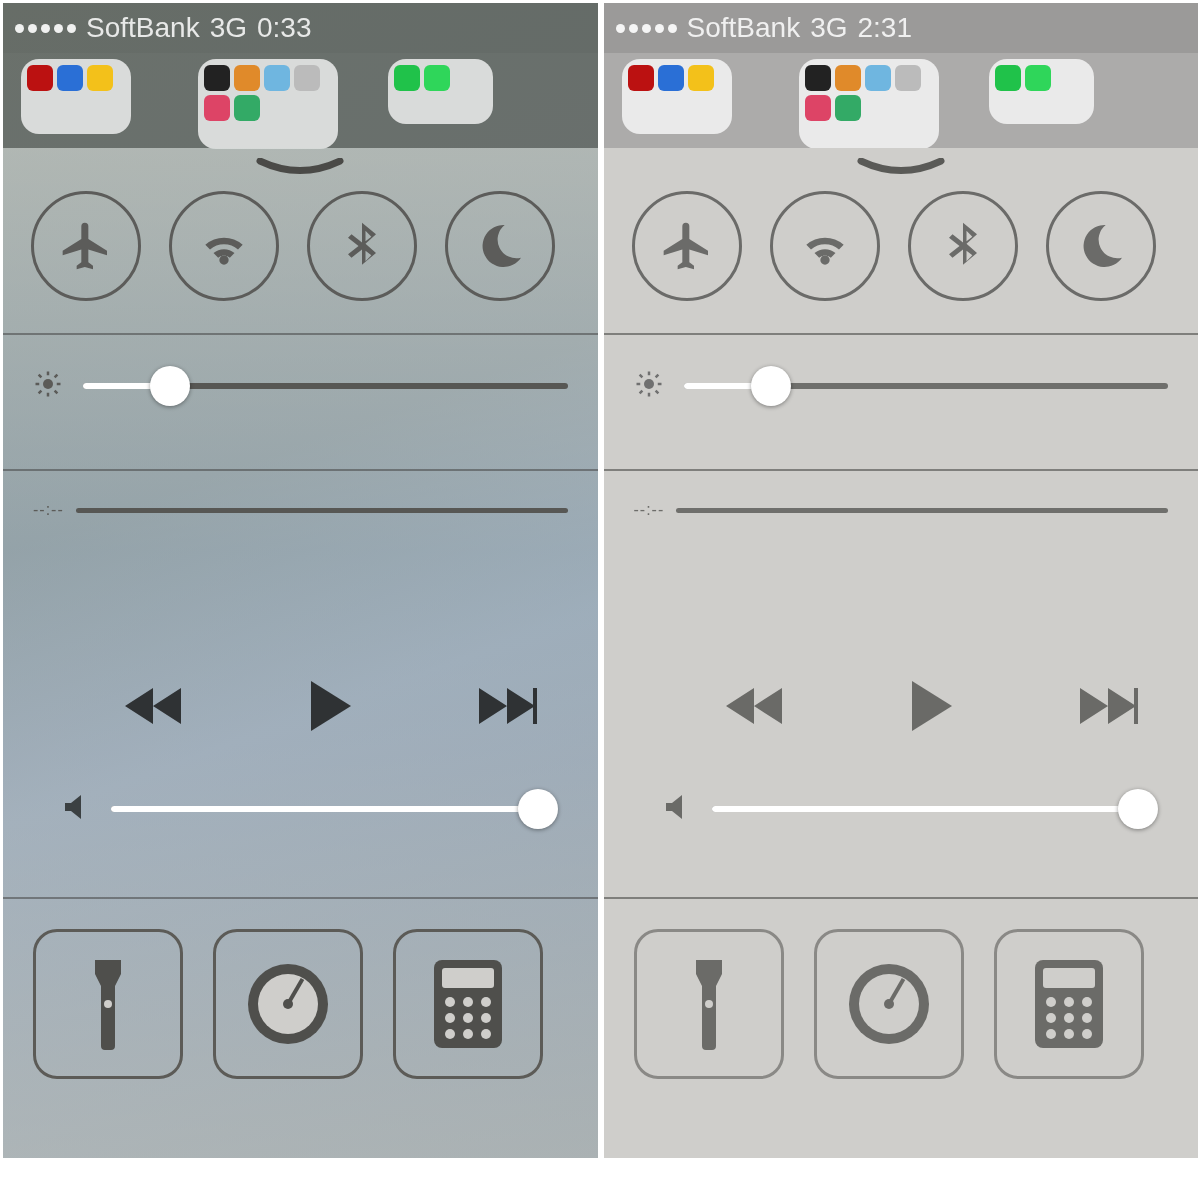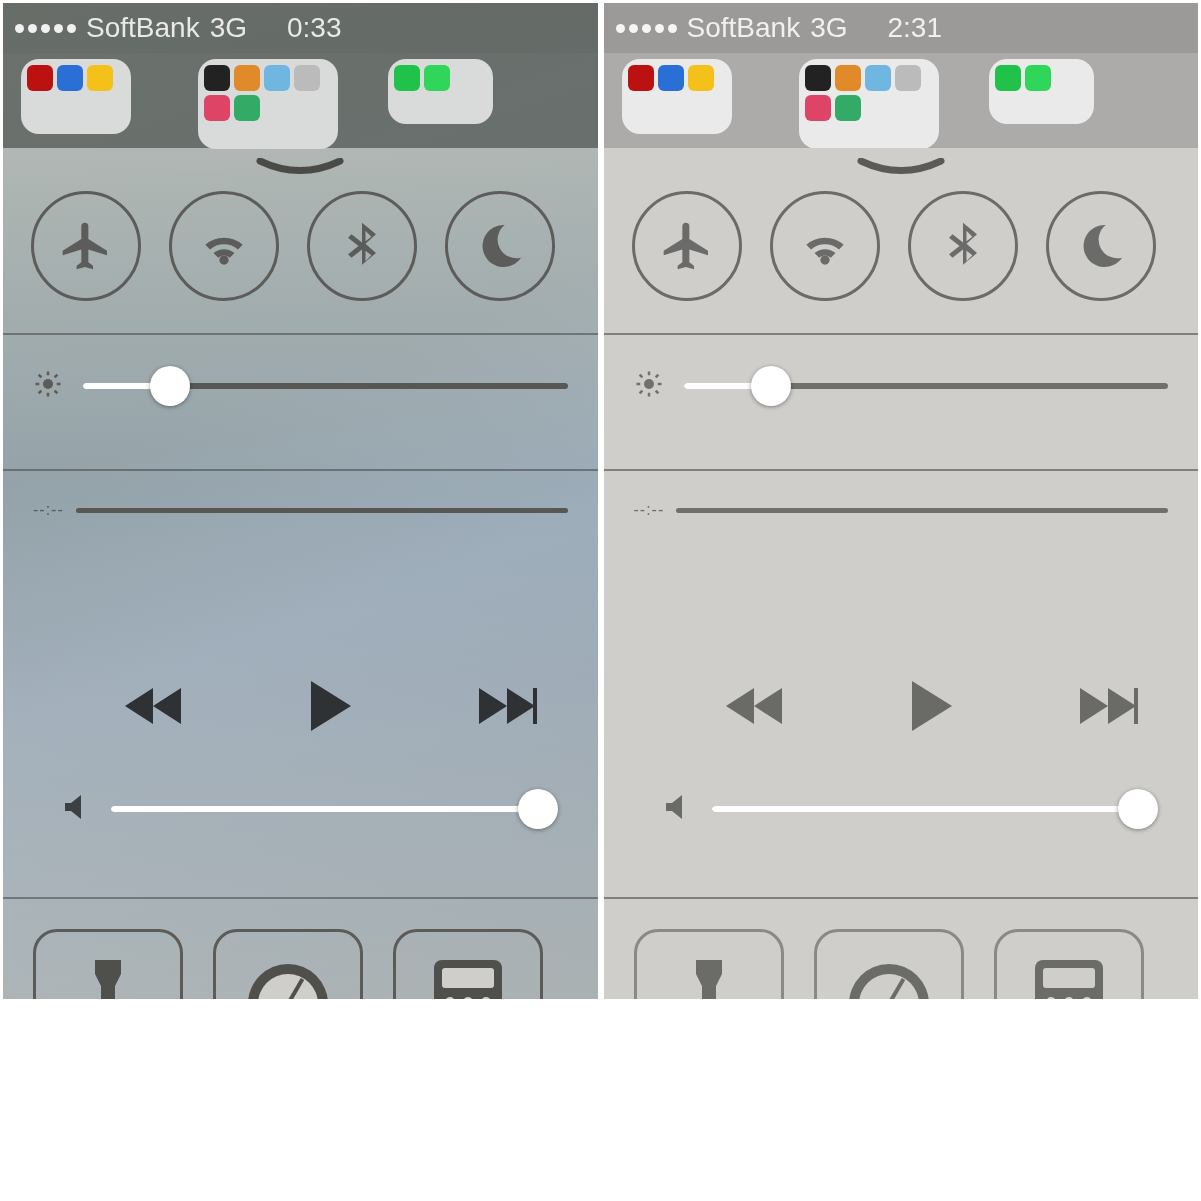--- a/index.html
+++ b/index.html
@@ -4,21 +4,21 @@
 <style>
   * { box-sizing: border-box; margin: 0; padding: 0; }
   html, body { width: 1201px; height: 1201px; }
   body {
     font-family: -apple-system, "Helvetica Neue", Helvetica, Arial, sans-serif;
     background: #fff;
     display: flex;
   }
   .panel {
     width: 595px;
-    height: 996px;
+    height: 1155px;
     margin: 3px;
     position: relative;
     overflow: hidden;
   }
   .panel.left { background: linear-gradient(160deg,#8f978f 0%, #8a9493 40%, #9aa7b2 60%, #8c969c 100%); }
   .panel.right { background: #c8c7c5; }
 
   
   .statusbar {
     height: 50px;
@@ -27,21 +27,21 @@
     gap: 10px;
     padding: 0 12px;
     color: rgba(255,255,255,0.85);
     font-size: 28px;
     font-weight: 300;
   }
   .panel.left .statusbar { background: rgba(0,0,0,0.28); }
   .panel.right .statusbar { background: rgba(100,100,100,0.45); }
   .dots { display:flex; gap:4px; }
   .dots span { width:9px; height:9px; border-radius:50%; background: rgba(255,255,255,0.9); display:inline-block;}
-  .time { margin-left: 30px; font-weight: 400;}
+  .time { font-weight: 400;}
 
   
   .homerow {
     height: 95px;
     position: relative;
   }
   .panel.left .homerow { background: rgba(0,0,0,0.25); }
   .panel.right .homerow { background: rgba(120,120,120,0.35); }
   .folder {
     position:absolute;

